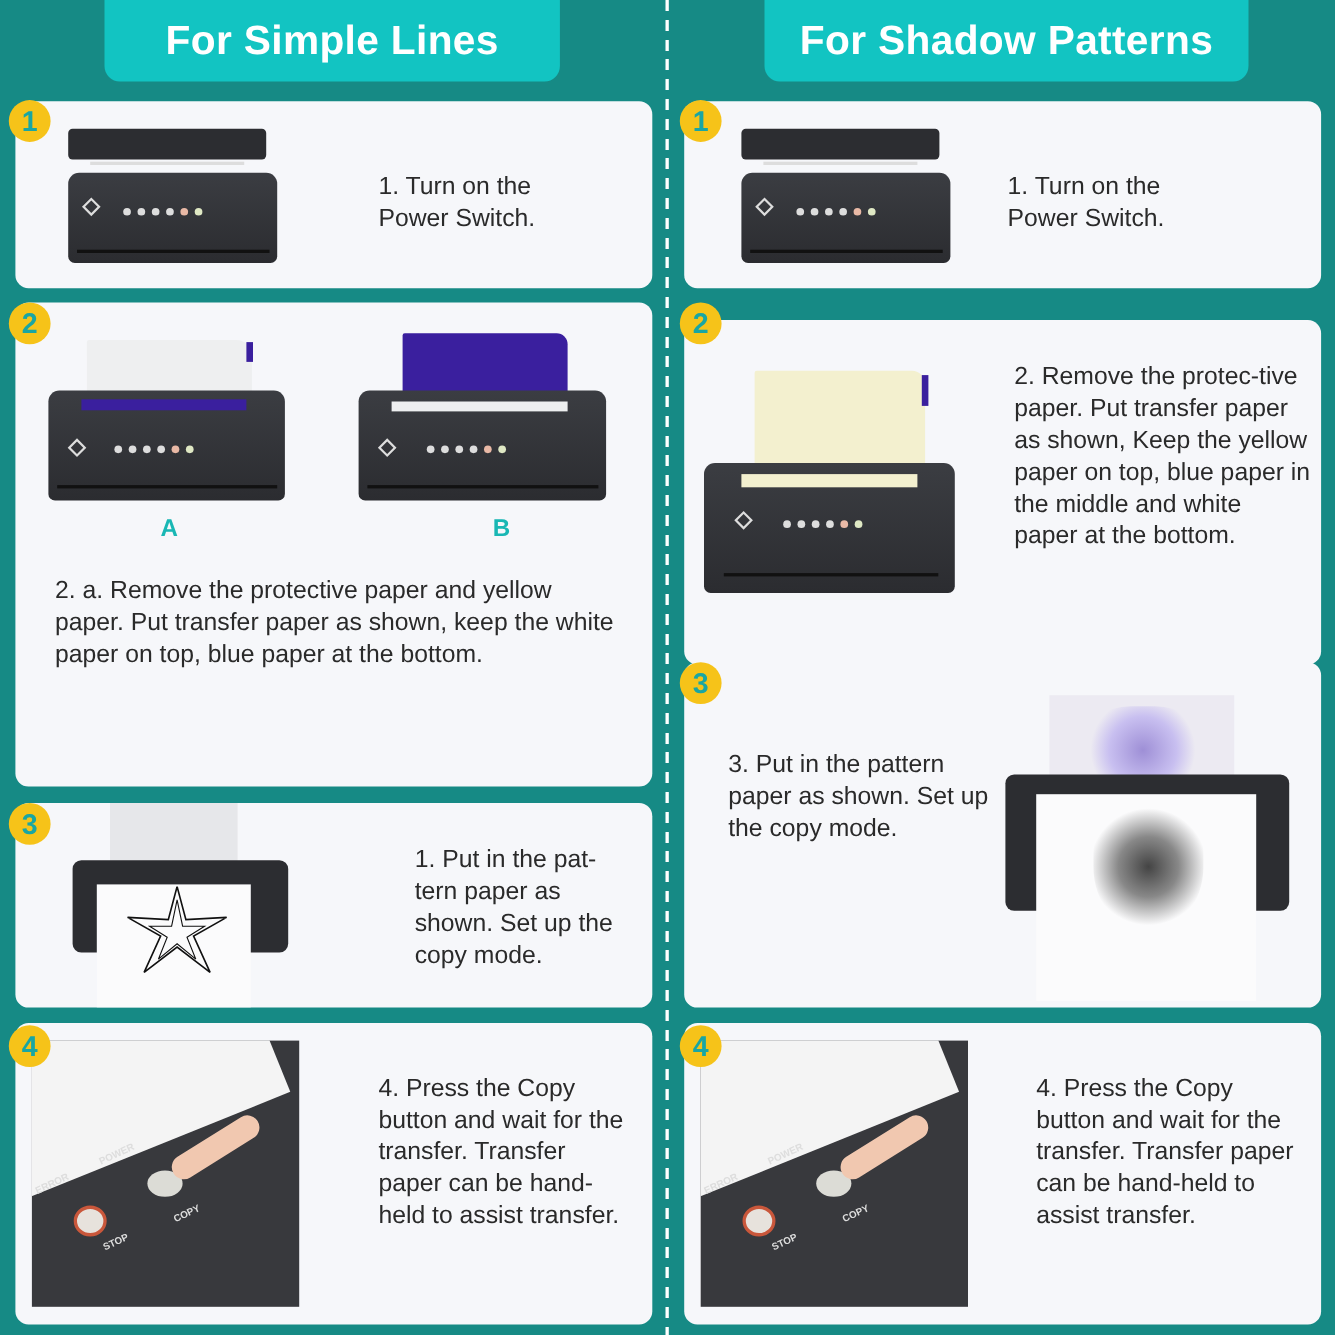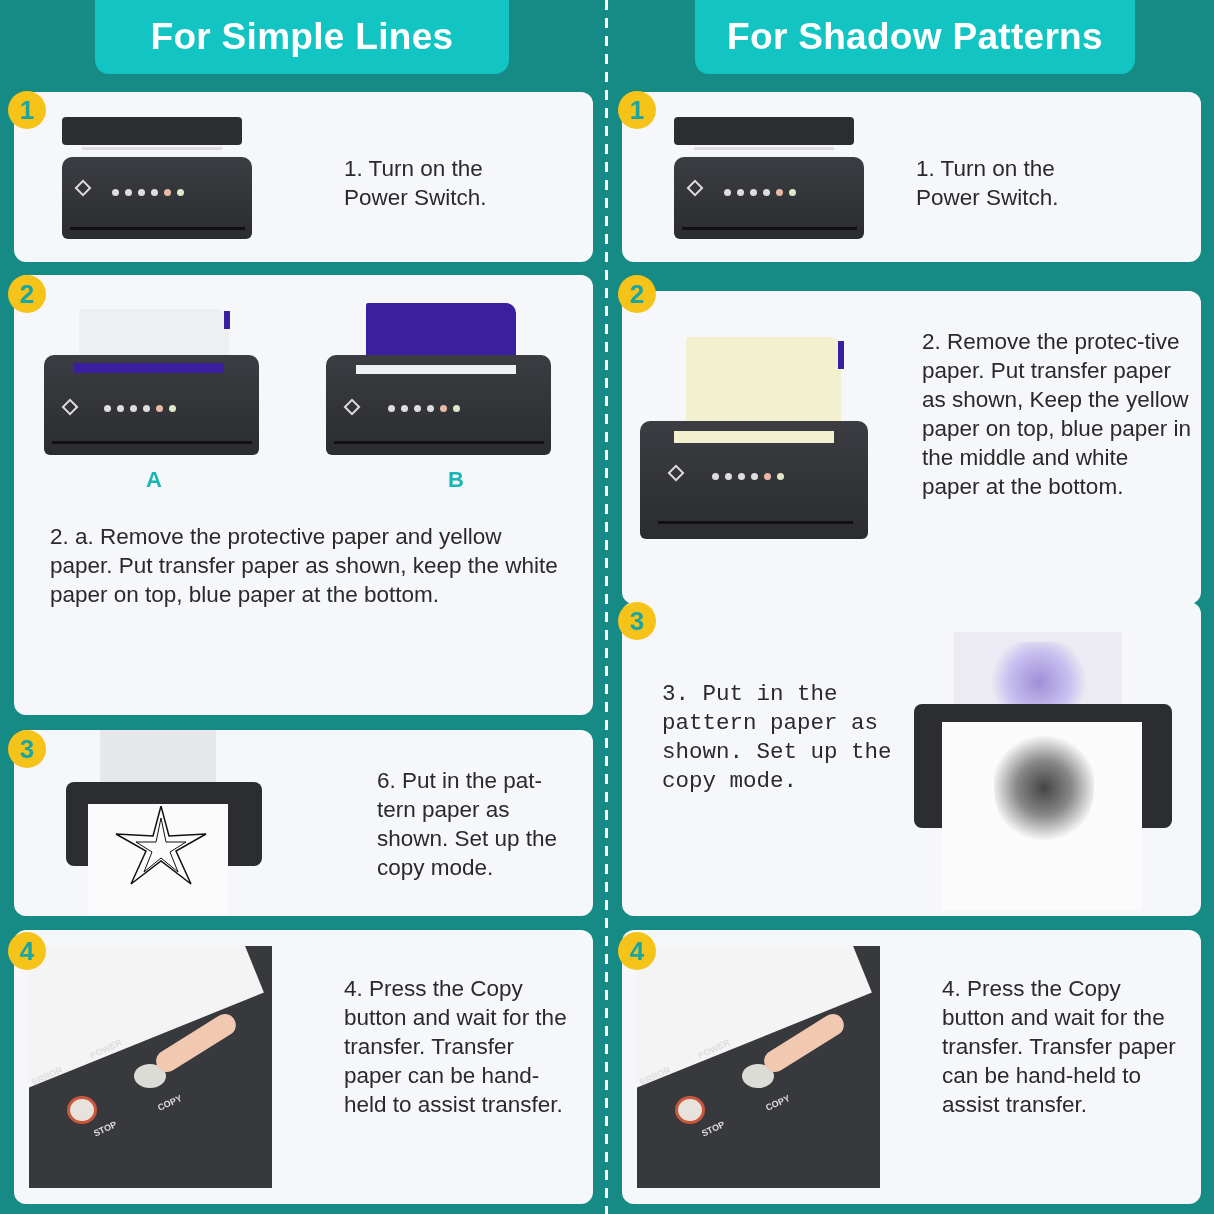--- a/index.html
+++ b/index.html
@@ -119,21 +119,21 @@
 <div class="panel" style="left:14px;top:730px;width:579px;height:186px;">
   <div class="printer" style="left:52px;top:0;">
     <div class="paper" style="left:34px;top:0;width:116px;height:66px;background:#e6e7ea;"></div>
     <div class="body" style="left:0;top:52px;width:196px;height:84px;background:#2c2d31;border-radius:8px;"></div>
     <div class="paper" style="left:22px;top:74px;width:140px;height:112px;background:#fbfbfc;"></div>
     <svg style="position:absolute;left:40px;top:76px;" width="110" height="80" viewBox="0 0 110 80">
       <polygon points="55,0 63,30 100,28 70,45 85,78 55,55 25,78 40,45 10,28 47,30" fill="none" stroke="#111" stroke-width="1.5"></polygon>
       <polygon points="55,12 60,36 80,36 64,46 72,66 55,52 38,66 46,46 30,36 50,36" fill="none" stroke="#111" stroke-width="1"></polygon>
     </svg>
   </div>
-  <div class="txt" style="left:363px;top:36px;width:200px;">6. Put in the pat-tern paper as shown. Set up the copy mode.</div>
+  <div class="txt" style="left:363px;top:36px;width:200px;">1. Put in the pat-tern paper as shown. Set up the copy mode.</div>
 </div>
 <div class="badge" style="left:8px;top:730px;">3</div>
 
 <div class="panel" style="left:14px;top:930px;width:579px;height:274px;">
   <div class="closeup" style="left:15px;top:16px;width:243px;height:242px;">
     <div style="position:absolute;left:-40px;top:-30px;width:260px;height:130px;background:#f4f4f4;transform:rotate(-22deg);"></div>
     <div style="position:absolute;left:105px;top:118px;width:32px;height:24px;border-radius:50%;background:#dcdcd6;"></div>
     <div style="position:absolute;left:38px;top:150px;width:30px;height:28px;border-radius:50%;background:#e7e2dc;border:3px solid #c9573b;"></div>
     <div style="position:absolute;left:122px;top:86px;width:90px;height:22px;border-radius:11px;background:#f1c8b0;transform:rotate(-32deg);"></div>
     <div style="position:absolute;left:60px;top:98px;color:#ddd;font-size:9px;font-weight:bold;transform:rotate(-25deg);">POWER</div>
@@ -180,21 +180,21 @@
         <span class="r"></span>
         <span class="g"></span>
       </div>
     <div class="slot" style="left:18px;top:184px;width:195px;"></div>
   </div>
   <div class="txt" style="left:300px;top:36px;width:270px;">2. Remove the protec-tive paper. Put transfer paper as shown, Keep the yellow paper on top, blue paper in the middle and white paper at the bottom.</div>
 </div>
 <div class="badge" style="left:618px;top:275px;">2</div>
 
 <div class="panel" style="left:622px;top:602px;width:579px;height:314px;">
-  <div class="txt" style="left:40px;top:78px;width:240px;font-family:Liberation Mono, monospace;">3. Put in the pattern paper as shown. Set up the copy mode.</div>
+  <div class="txt" style="left:40px;top:78px;width:240px;">3. Put in the pattern paper as shown. Set up the copy mode.</div>
   <div class="printer" style="left:292px;top:30px;">
     <div class="paper" style="left:40px;top:0;width:168px;height:100px;background:#eceaf2;"></div>
     <div style="position:absolute;left:70px;top:10px;width:110px;height:80px;border-radius:40%;background:radial-gradient(circle, #9e8fd6 0%, #c8bff0 45%, transparent 70%);"></div>
     <div class="body" style="left:0;top:72px;width:258px;height:124px;background:#2c2d31;border-radius:8px;"></div>
     <div class="paper" style="left:28px;top:90px;width:200px;height:188px;background:#fbfbfc;"></div>
     <div style="position:absolute;left:80px;top:96px;width:100px;height:120px;border-radius:40% 40% 50% 50%;background:radial-gradient(circle, #444 0%, #888 35%, transparent 68%);"></div>
   </div>
 </div>
 <div class="badge" style="left:618px;top:602px;">3</div>
 

